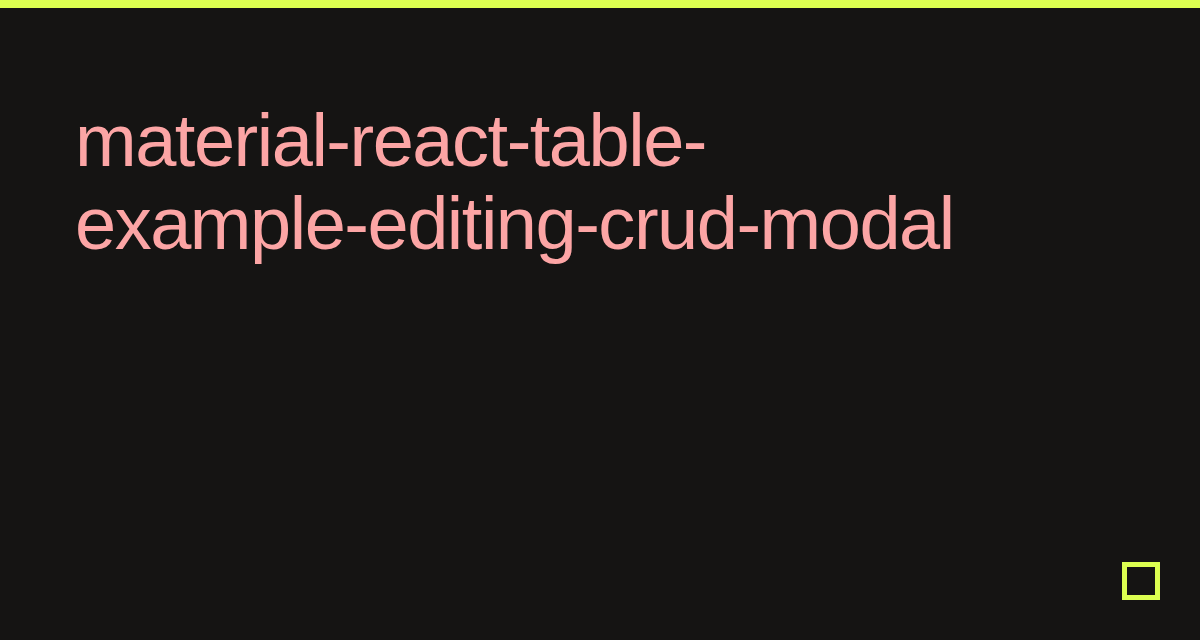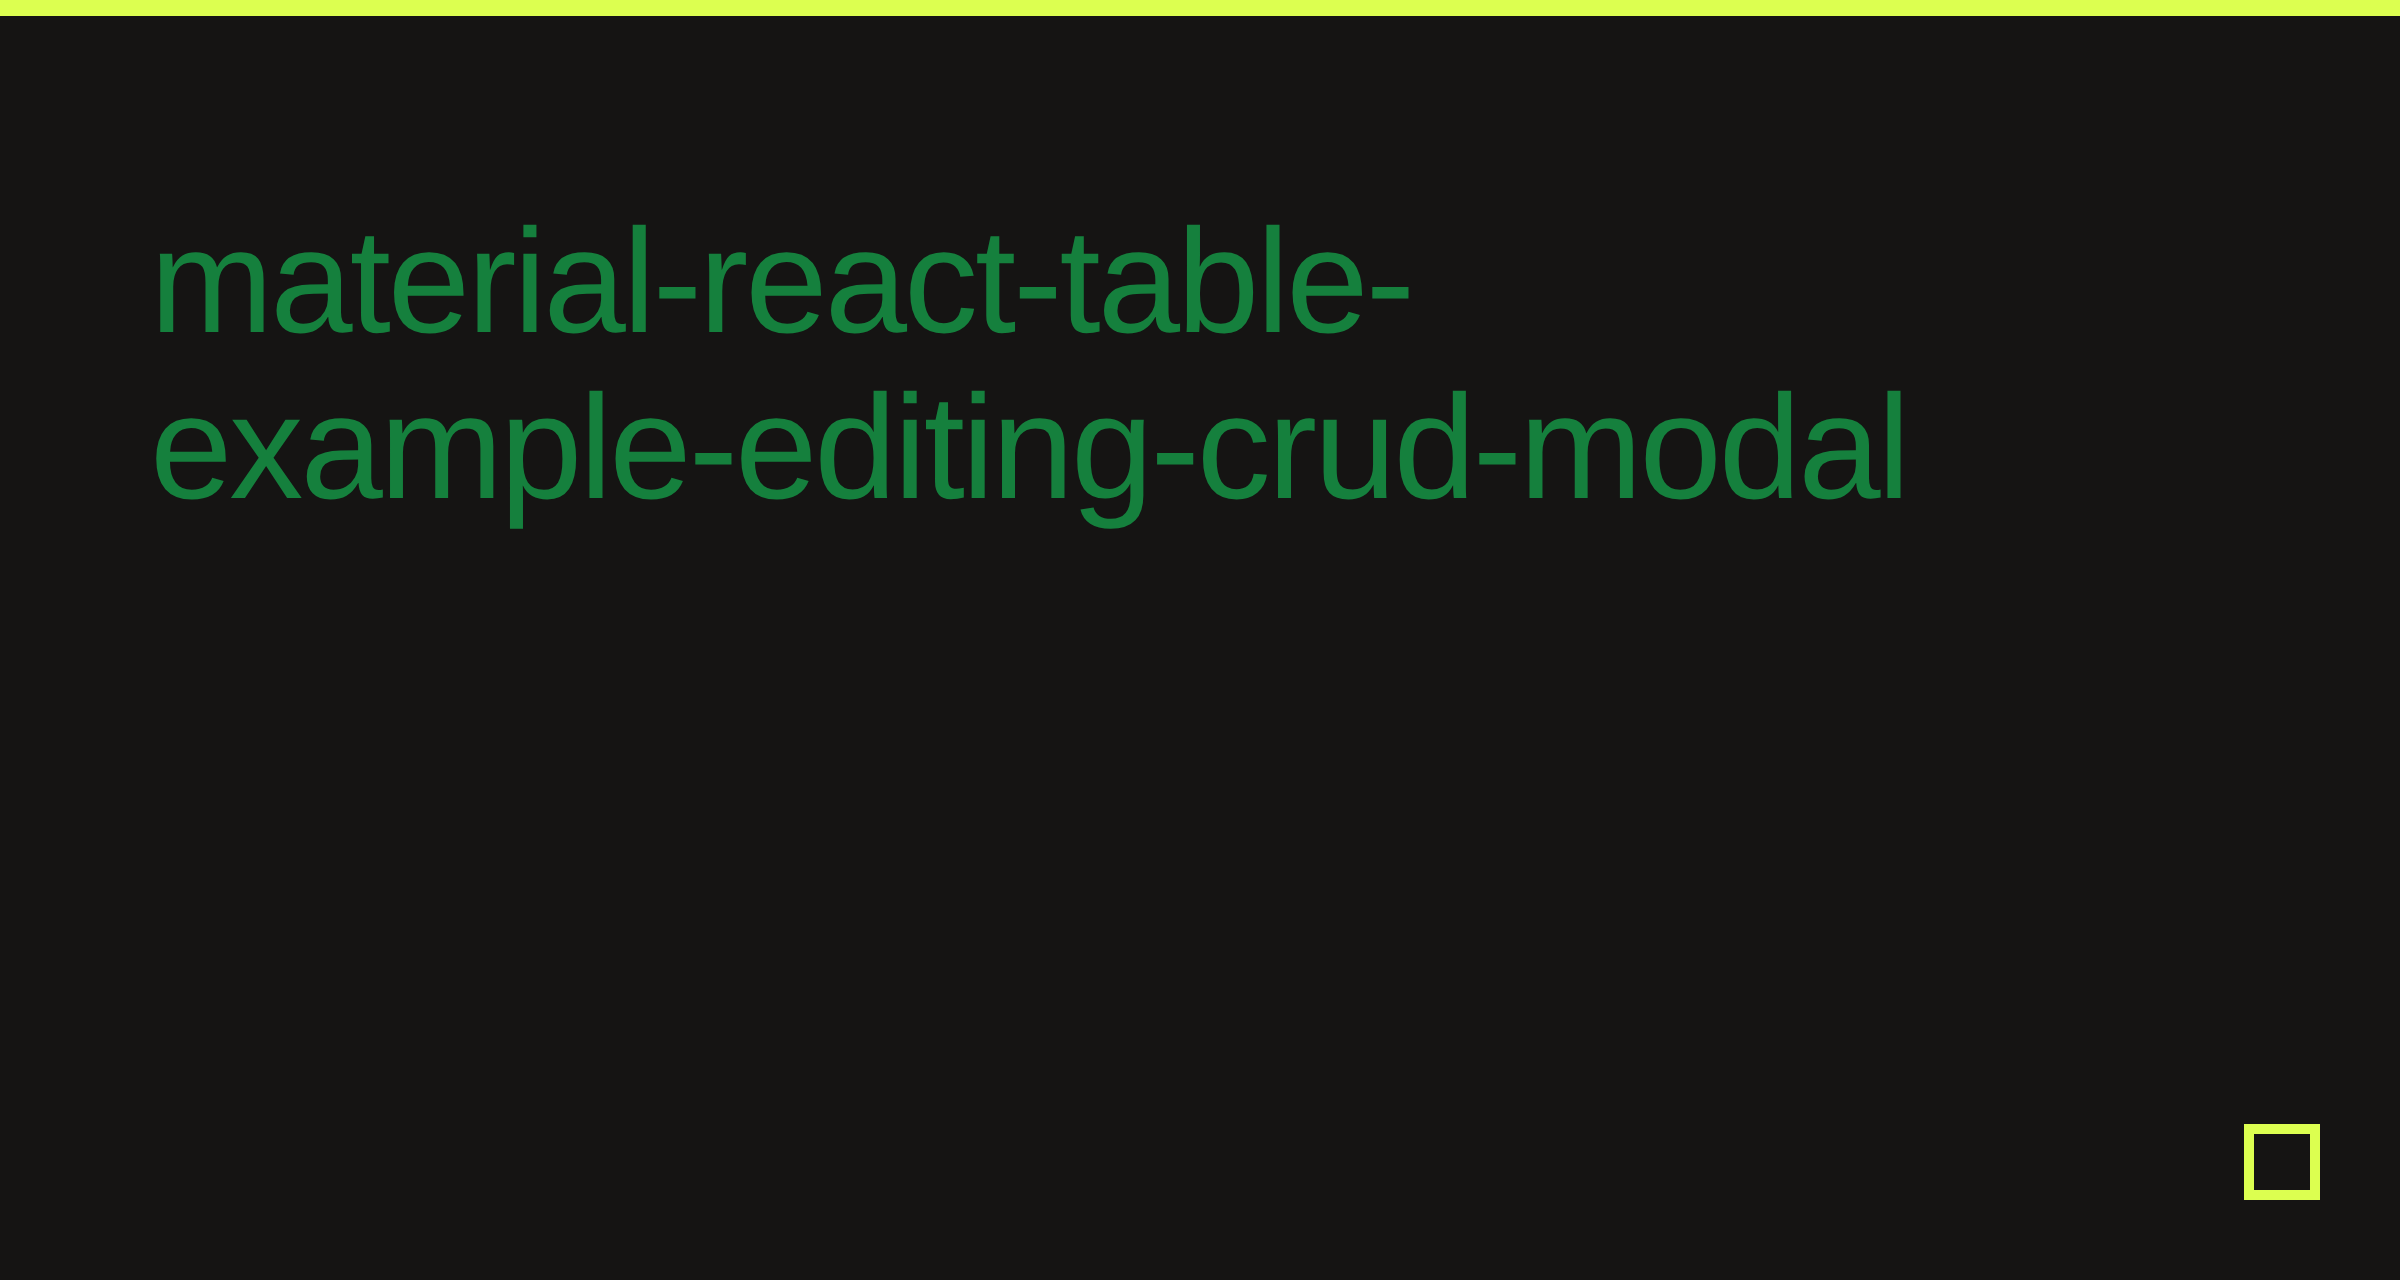--- a/index.html
+++ b/index.html
@@ -23,21 +23,21 @@
       background: #dcff50;
     }
     .title {
       position: absolute;
       top: 100px;
       left: 75px;
       font-size: 74px;
       font-weight: 500;
       line-height: 1.12;
       letter-spacing: -0.02em;
-      color: #15803d;
+      color: #fca5a5;
       max-width: 920px;
     }
     .corner-square {
       position: absolute;
       bottom: 40px;
       right: 40px;
       width: 38px;
       height: 38px;
       border: 5px solid #dcff50;
     }

